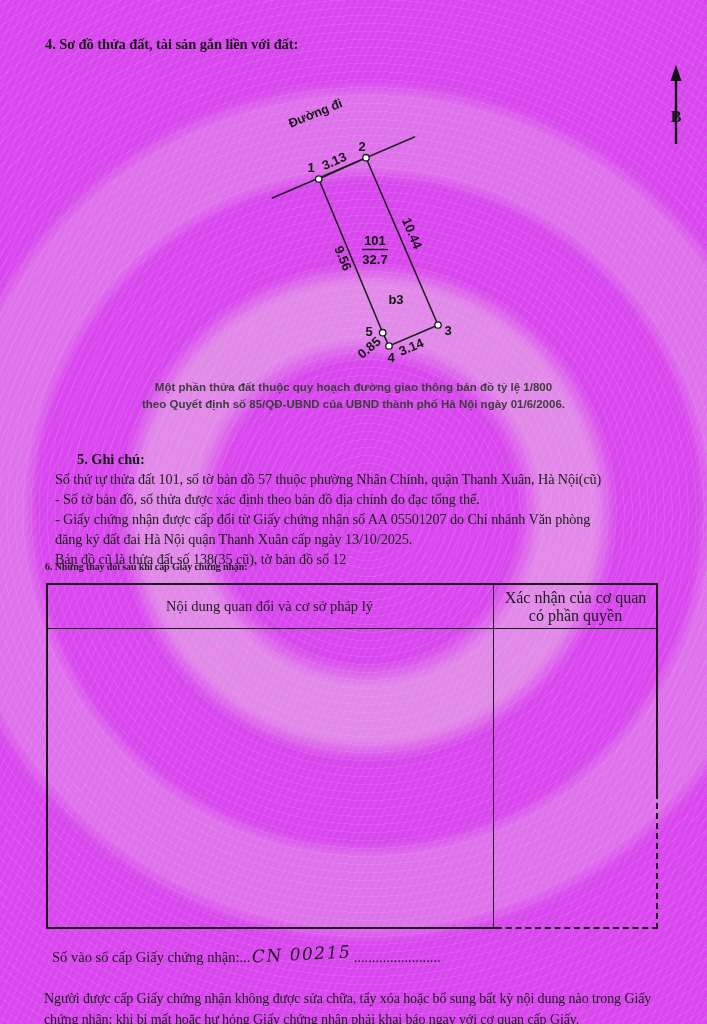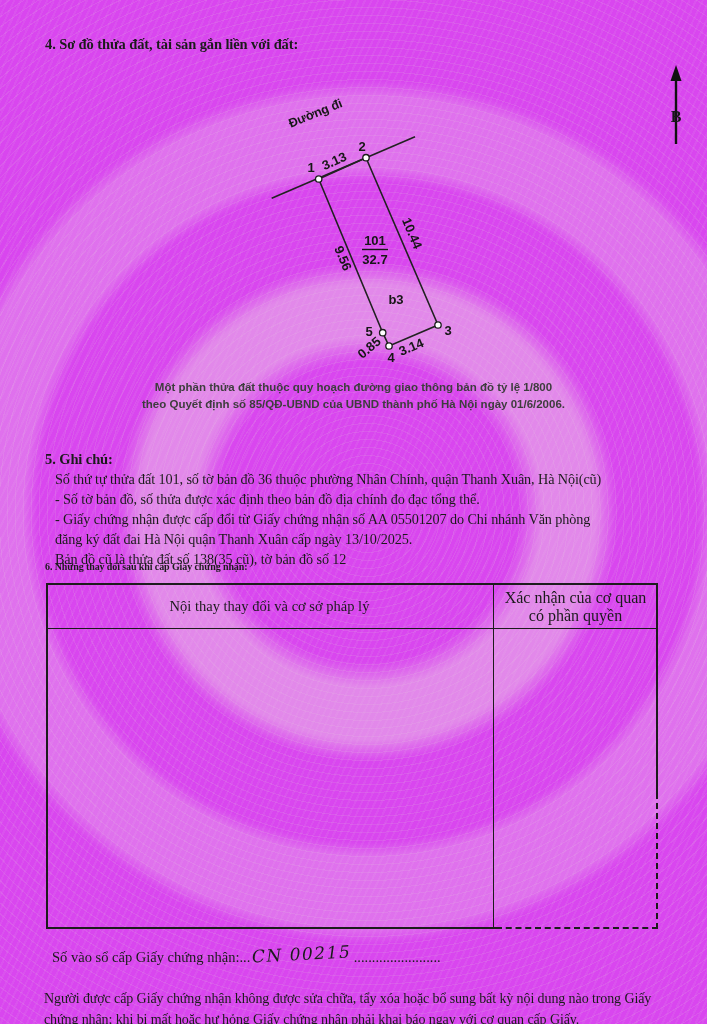--- a/index.html
+++ b/index.html
@@ -42,21 +42,21 @@
     left:0;top:379px;width:707px;
     text-align:center;
     font-family:"Liberation Sans",sans-serif;
     font-size:11.5px;font-weight:600;color:#3d3d3d;
     line-height:17px;
   }
   .sec5{
     left:45px;top:449px;
     font-size:14.2px;line-height:20px;white-space:nowrap;letter-spacing:-0.1px;
   }
-  .sec5 .ttl{font-weight:bold;font-size:14.5px;}
+  .sec5 .ttl{font-weight:bold;font-size:14.5px;margin-left:32px;}
   .sec5 .indent{padding-left:10px;}
   .sec6-title{
     left:45px;top:561px;
     font-size:10px;font-weight:bold;letter-spacing:-0.1px;
   }
   .tbl{left:46px;top:583px;width:612px;height:346px;}
   .b-top   {left:0;top:0;width:612px;height:0;border-top:2px solid #1c1c1c;}
   .b-left  {left:0;top:0;width:0;height:346px;border-left:2px solid #1c1c1c;}
   .b-right-solid {right:0;top:0;width:0;height:210px;border-left:2px solid #1c1c1c;}
   .b-right-dash  {right:0;top:210px;width:0;height:136px;border-left:2px dashed #1c1c1c;}
@@ -133,40 +133,40 @@
     <text class="plot-num" x="151" y="209" text-anchor="middle">b3</text>
   </svg>
 
   <div class="abs plan-note">
     <div>Một phần thửa đất thuộc quy hoạch đường giao thông bản đồ tỷ lệ 1/800</div>
     <div>theo Quyết định số 85/QĐ-UBND của UBND thành phố Hà Nội ngày 01/6/2006.</div>
   </div>
 
   <div class="abs sec5">
     <div class="ttl">5. Ghi chú:</div>
-    <div class="indent">Số thứ tự thửa đất 101, số tờ bản đồ 36 thuộc phường Nhân Chính, quận Thanh Xuân, Hà Nội(cũ)</div>
+    <div class="indent">Số thứ tự thửa đất 101, số tờ bản đồ 57 thuộc phường Nhân Chính, quận Thanh Xuân, Hà Nội(cũ)</div>
     <div class="indent">- Số tờ bản đồ, số thửa được xác định theo bản đồ địa chính đo đạc tổng thể.</div>
     <div class="indent">- Giấy chứng nhận được cấp đổi từ Giấy chứng nhận số AA 05501207 do Chi nhánh Văn phòng</div>
     <div class="indent">đăng ký đất đai Hà Nội quận Thanh Xuân cấp ngày 13/10/2025.</div>
     <div class="indent">Bản đồ cũ là thửa đất số 138(35 cũ), tờ bản đồ số 12</div>
   </div>
 
   <div class="abs sec6-title">6. Những thay đổi sau khi cấp Giấy chứng nhận:</div>
 
   <div class="abs tbl">
     <div class="abs b-top"></div>
     <div class="abs b-left"></div>
     <div class="abs b-right-solid"></div>
     <div class="abs b-right-dash"></div>
     <div class="abs b-bot-solid"></div>
     <div class="abs b-bot-dash"></div>
     <div class="abs b-hdr"></div>
     <div class="abs b-div"></div>
 
-    <div class="abs th1">Nội thay thay đổi và cơ sở pháp lý</div>
+    <div class="abs th1">Nội dung quan đổi và cơ sở pháp lý</div>
     <div class="abs th2">
       <div>Xác nhận của cơ quan</div>
       <div>có phần quyền</div>
     </div>
   </div>
 
   <div class="abs registry">
     <span>Số vào sổ cấp Giấy chứng nhận:</span><span>...</span><span class="hand">CN 00215</span><span>........................</span>
   </div>
 

